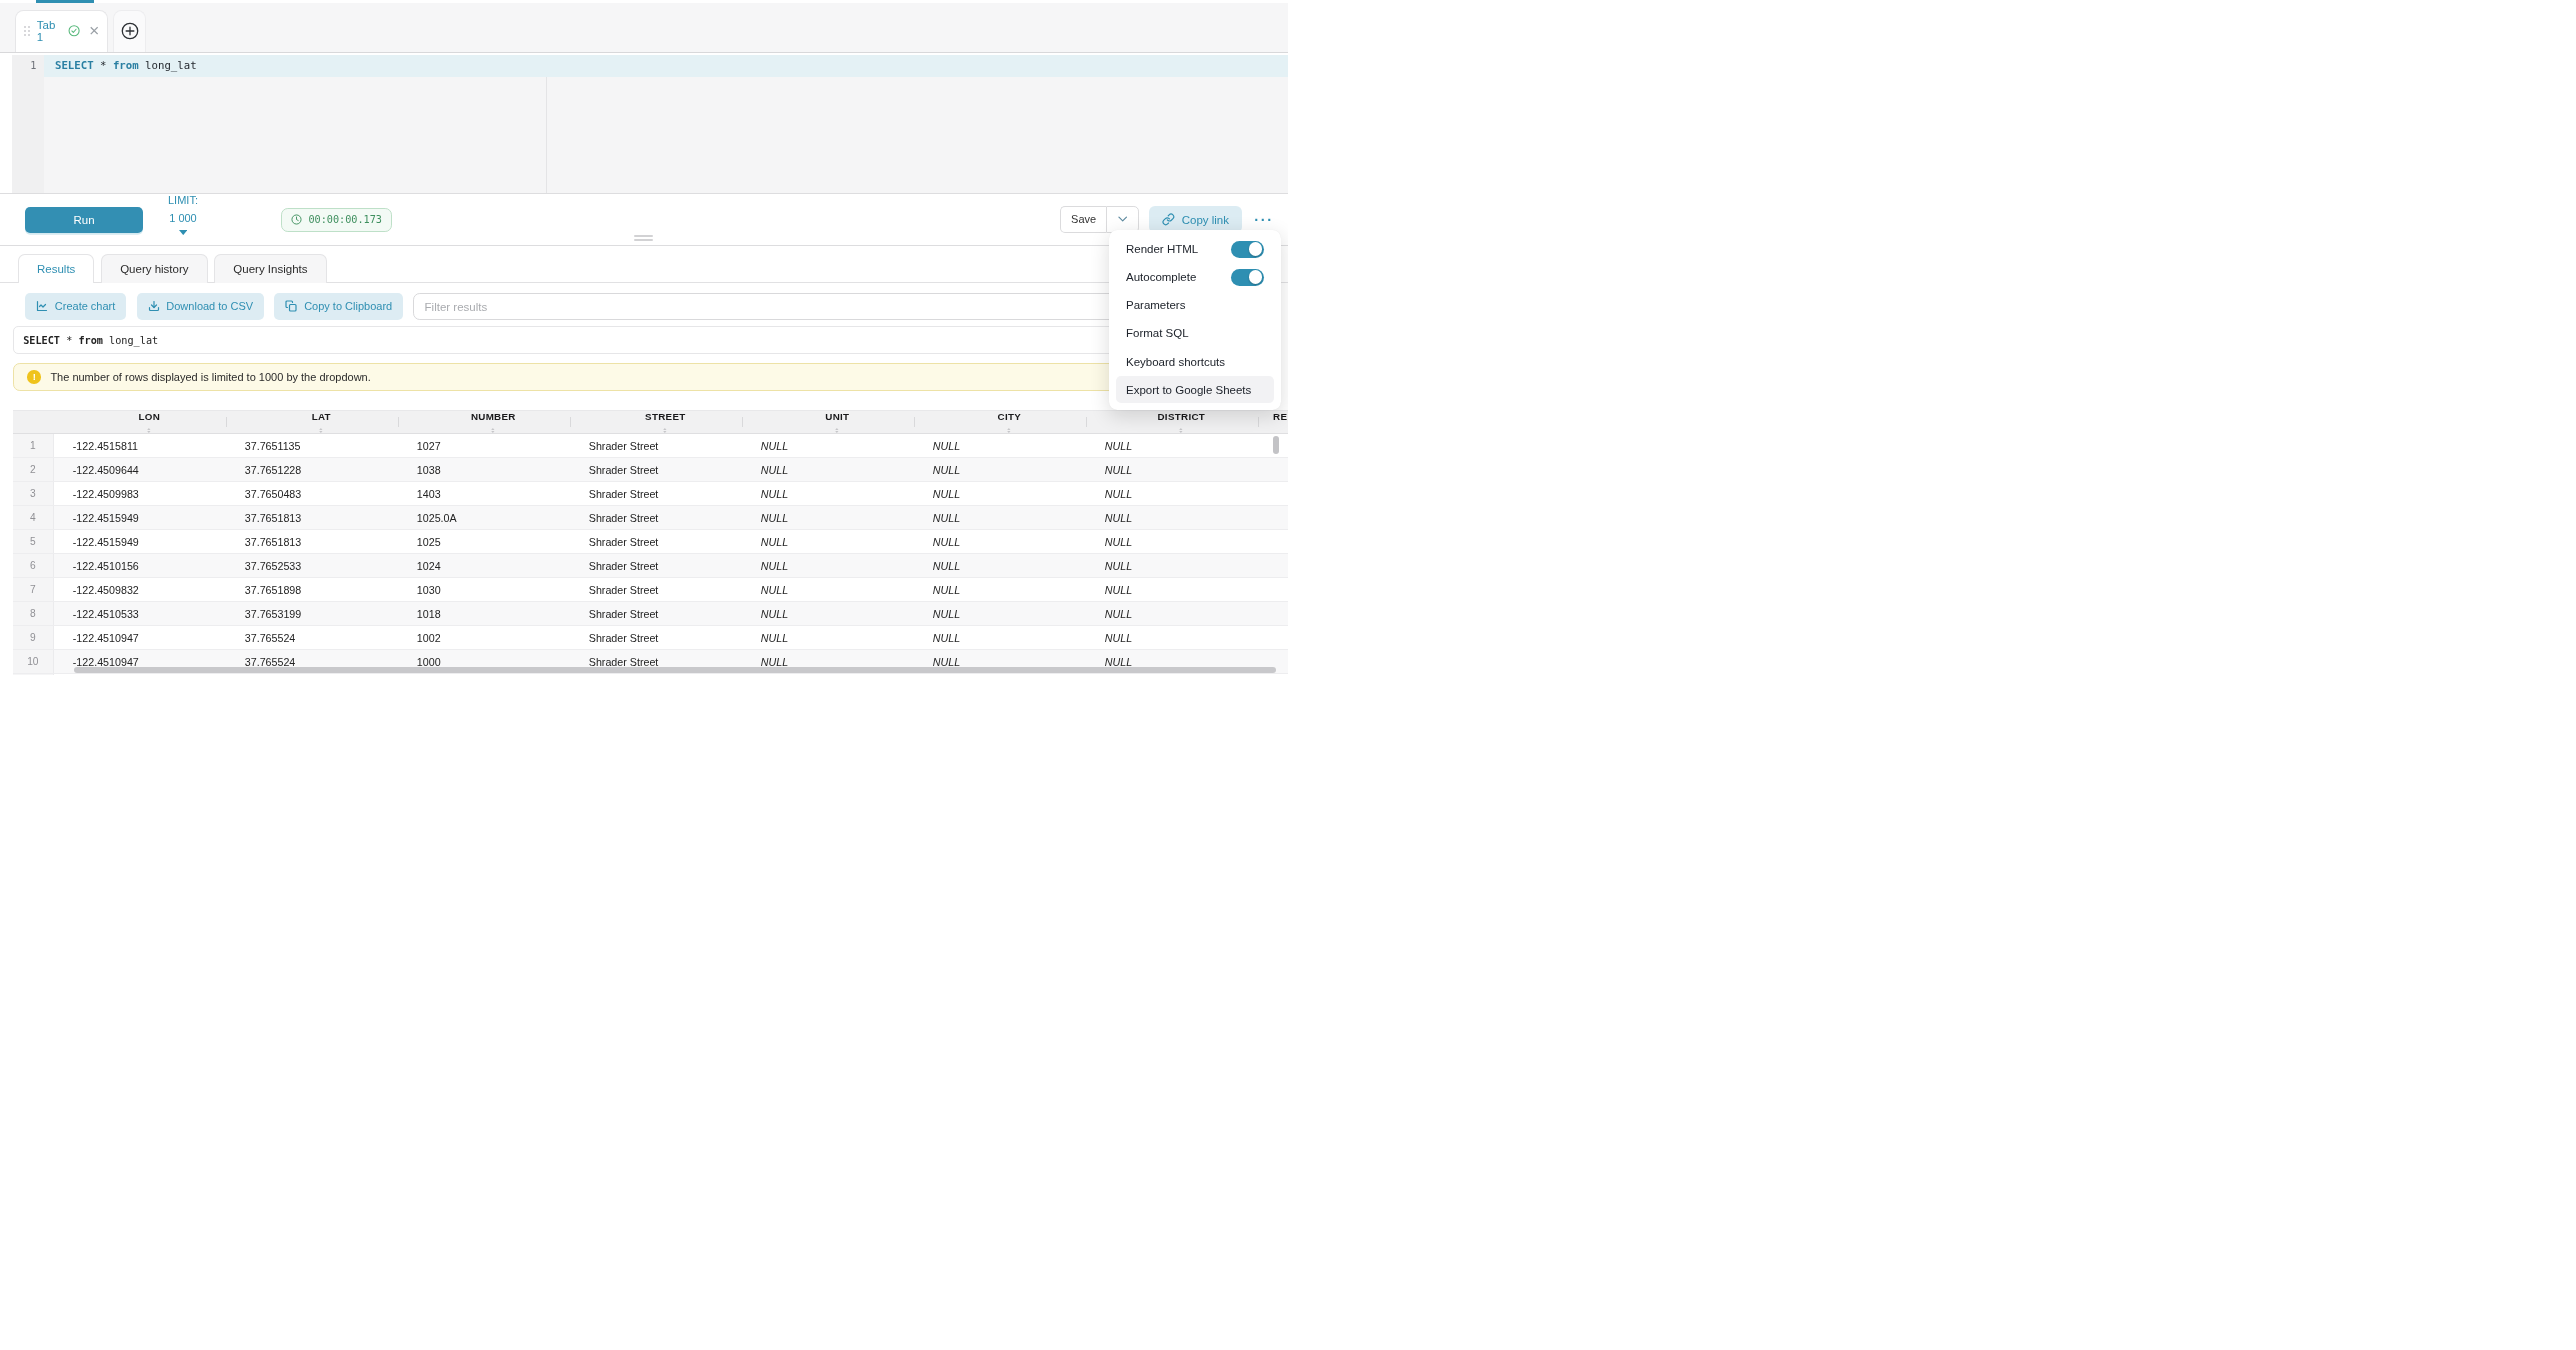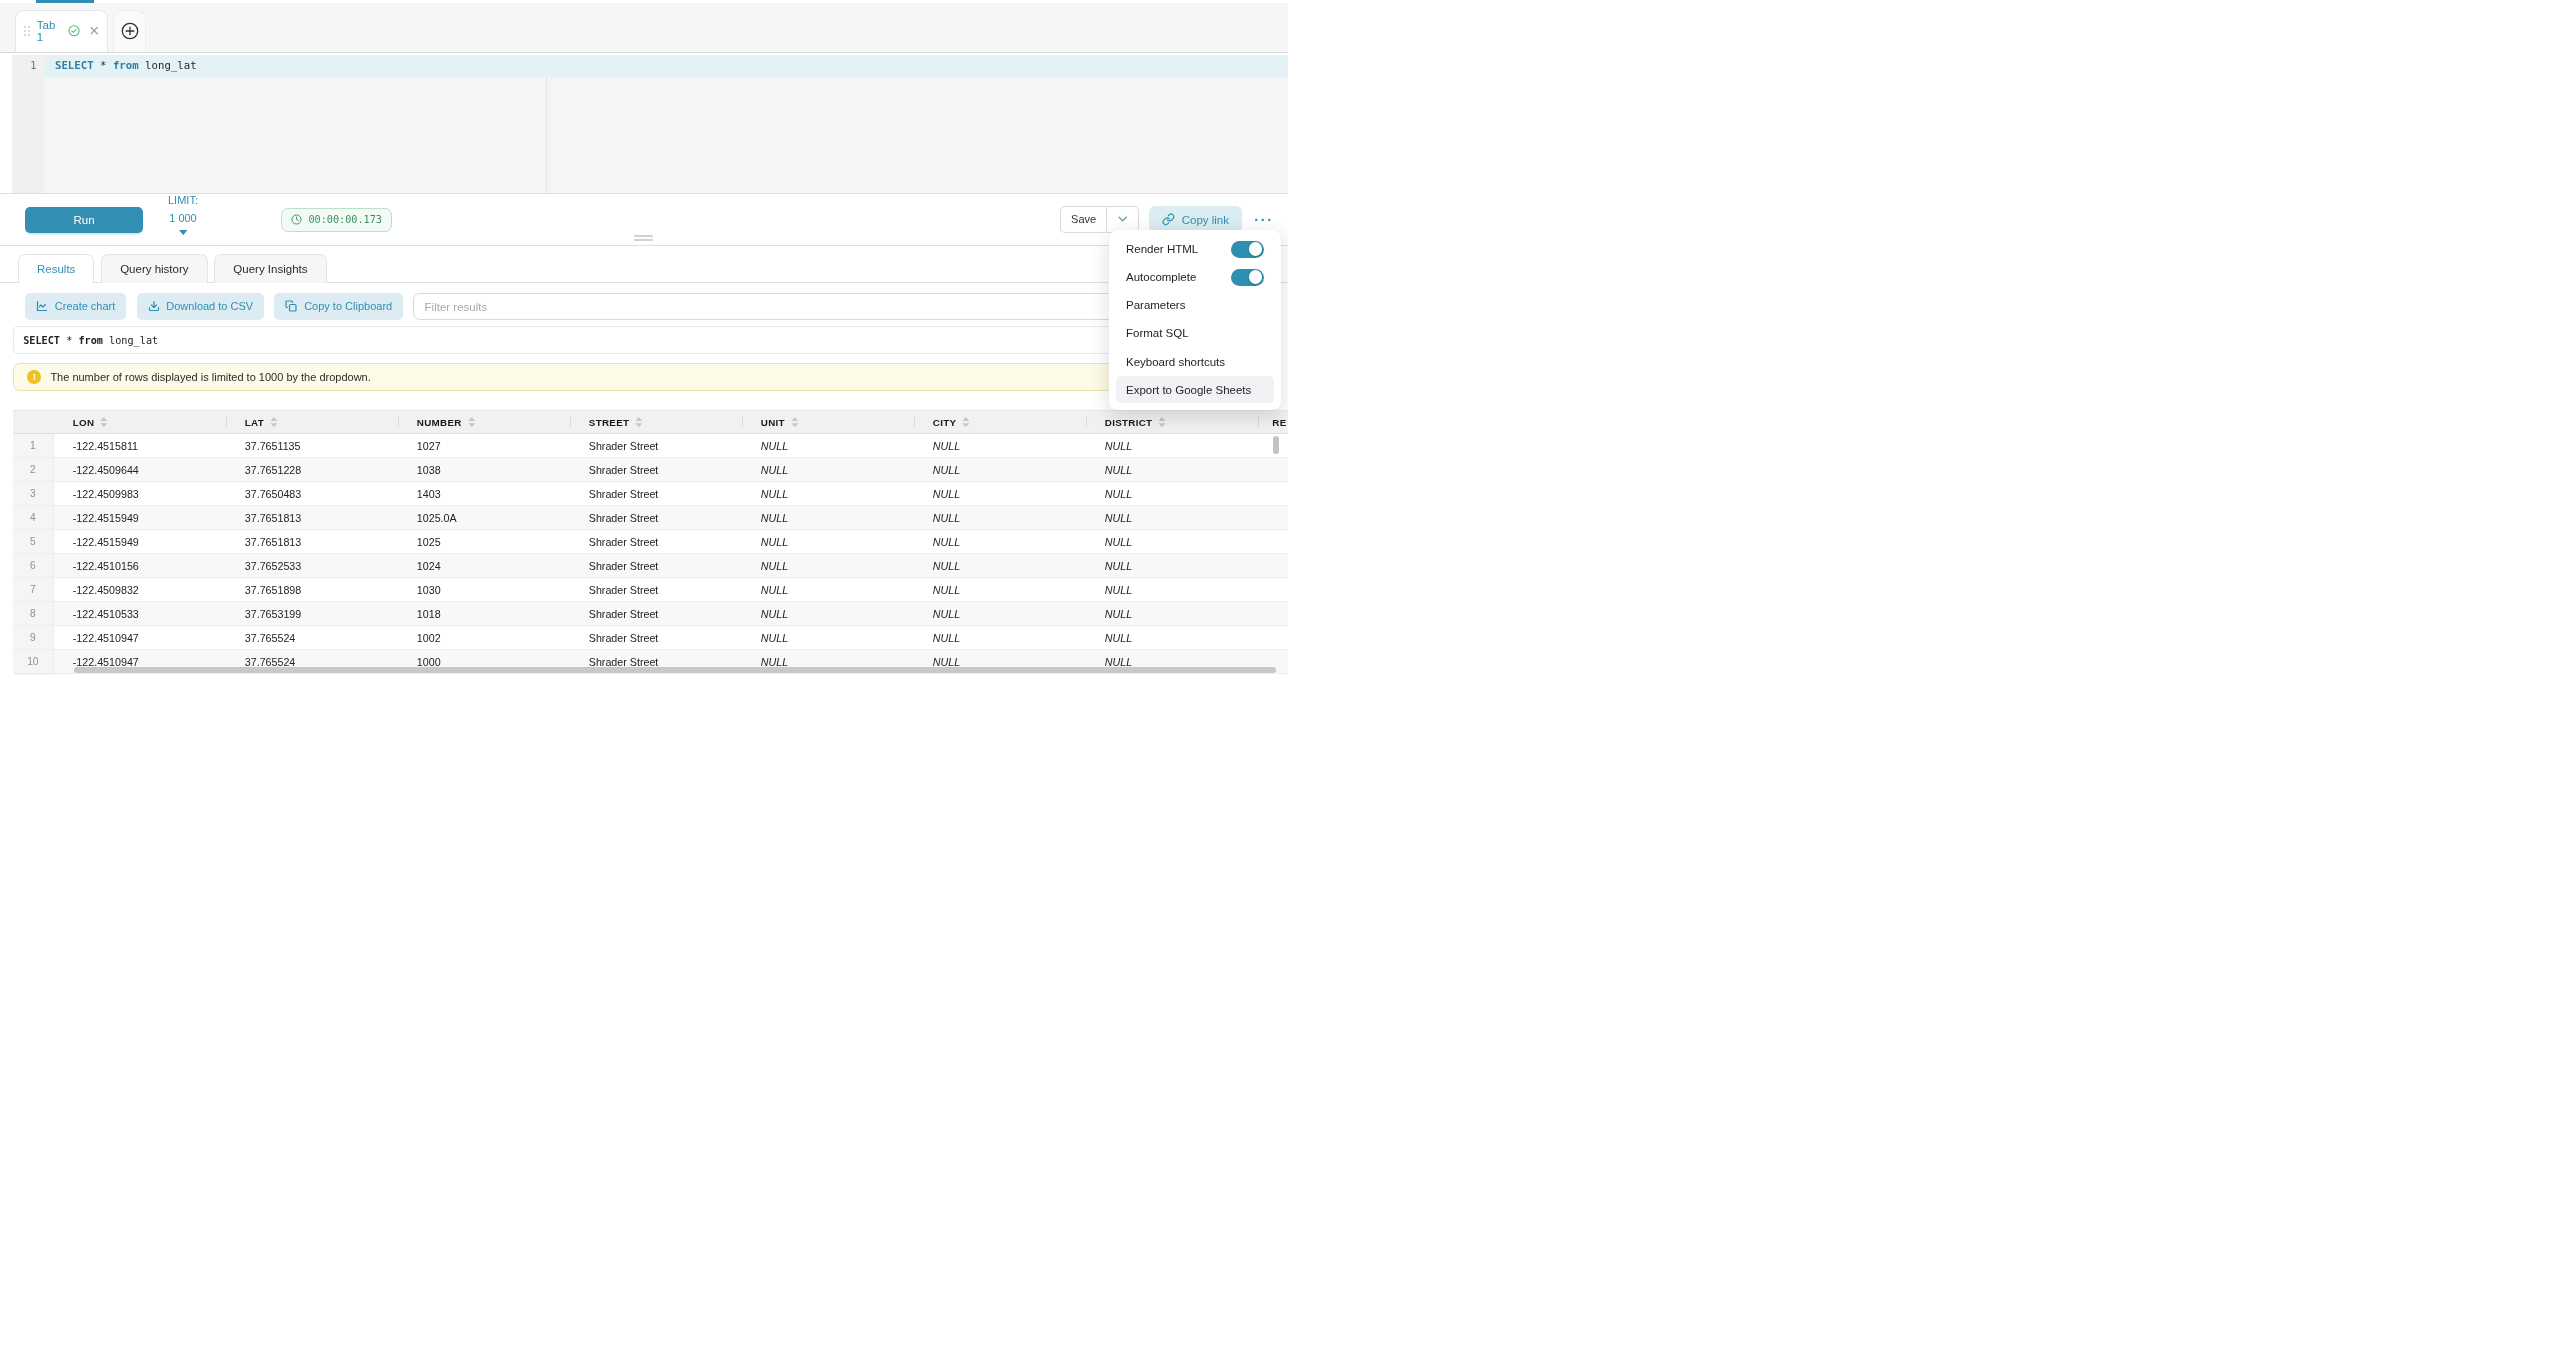--- a/index.html
+++ b/index.html
@@ -100,21 +100,21 @@
   #warn-ic { width:13.6px; height:13.6px; border-radius:50%; background:#EFC31D; color:#fff;
     font-size:9.4px; font-weight:bold; text-align:center; line-height:13.6px; flex:none; }
   #banner-text { font-size:11px; color:#2B2B2B; }
 
   
   #twrap { left:12.8px; top:410px; right:0; bottom:0; overflow:hidden; }
   .tgrid { display:grid; grid-template-columns:41px repeat(7,172px) minmax(0,1fr); }
   #thead { height:24px; background:#F1F1F2; border-top:0.9px solid #E8E8EA; border-bottom:0.9px solid #DFDFE1; }
   .hcell { display:flex; align-items:center; gap:6px; padding-left:19px; font-size:9.8px;
     font-weight:bold; color:#19191B; letter-spacing:0.3px; position:relative;
-    overflow:hidden; white-space:nowrap; cursor:pointer; }
+    overflow:hidden; white-space:nowrap; cursor:pointer;flex-direction:column; }
   .hcell:last-child { padding-left:14.5px; }
   .hcell.sep::before { content:""; position:absolute; left:0; top:6px; bottom:6px; width:0.9px; background:#D9D9DB; }
   .trow { height:24px; border-bottom:0.9px solid #EDEDEF; background:#fff; }
   .trow.alt { background:#F8F8F9; }
   .cell { font-size:10.7px; color:#232323; padding-left:19px; display:flex; align-items:center;
     overflow:hidden; white-space:nowrap; }
   .cell.null { font-style:italic; }
   .ncell { background:#F5F5F6; border-right:0.9px solid #EBEBED; color:#909095; font-size:10.2px;
     display:flex; align-items:center; justify-content:center; padding:0; }
   #vscroll { position:absolute; top:26.4px; right:9.4px; width:6px; height:18px; background:#C3C3C6; border-radius:3.4px; }

